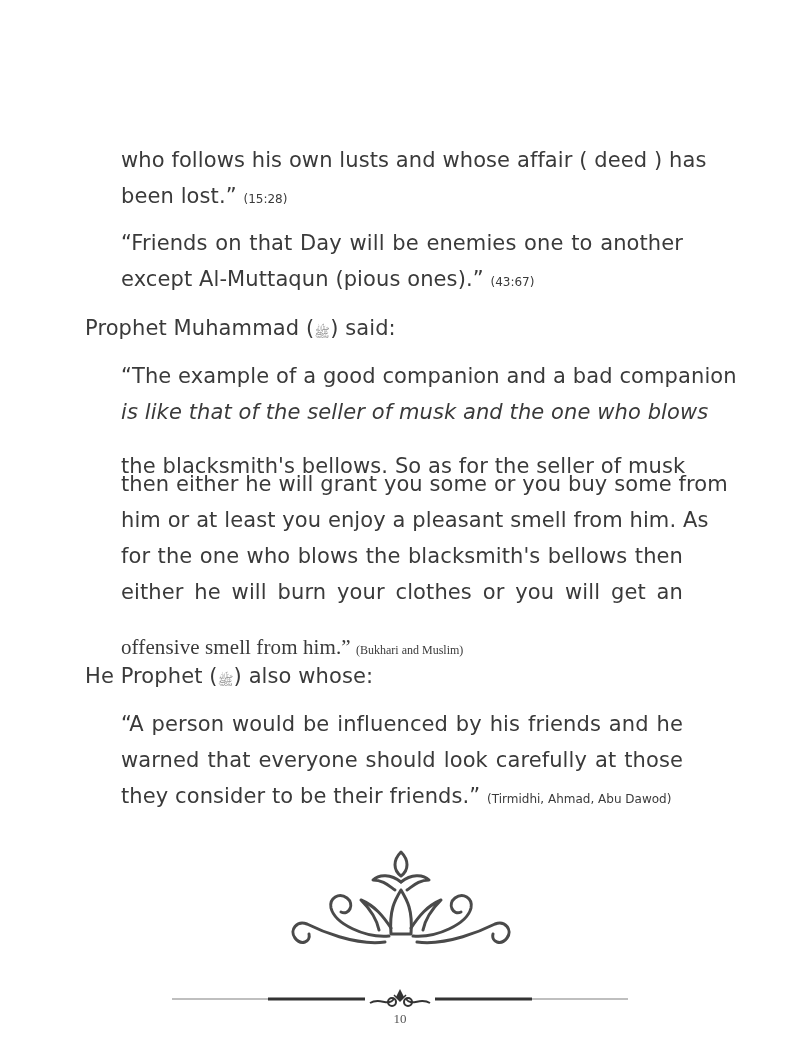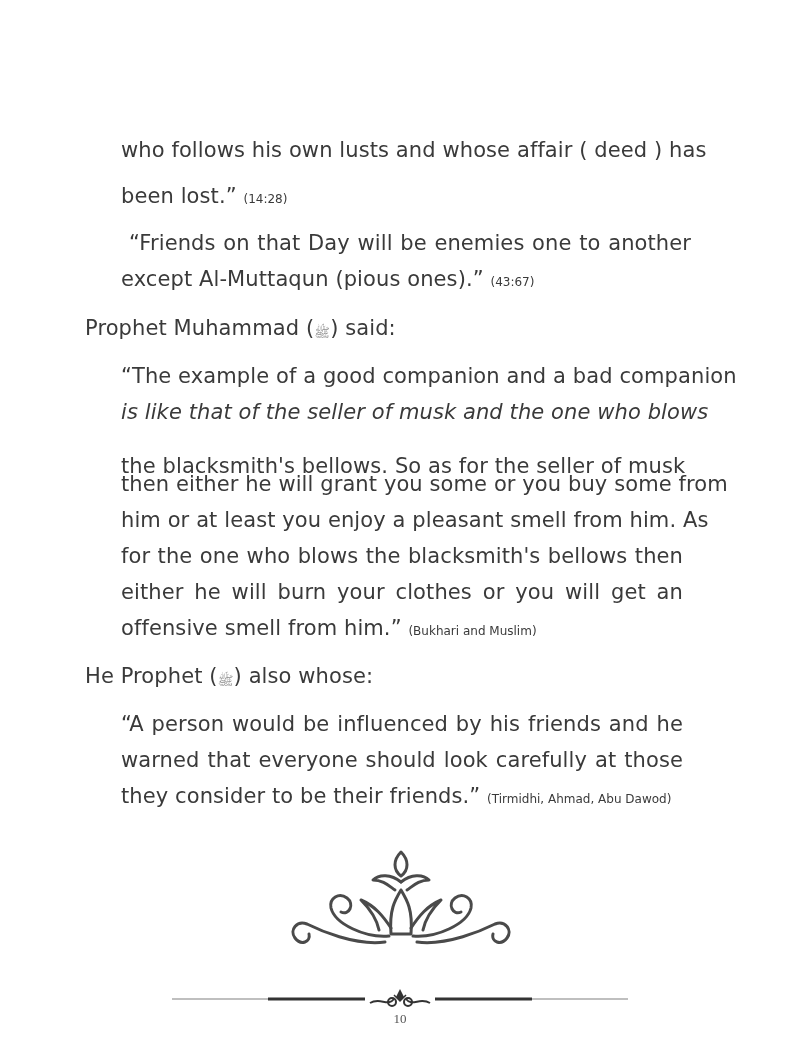--- a/index.html
+++ b/index.html
@@ -22,36 +22,36 @@
   .ornament { position: absolute; left: 285px; top: 838px; width: 232px; height: 118px; }
   .footer { position: absolute; left: 170px; top: 985px; width: 460px; height: 30px; }
   .page-num {
     position: absolute; left: 0; width: 800px; top: 1011px; text-align: center;
     font-family: "Liberation Serif", serif; font-size: 13px; color: #555;
   }
 </style>
 </head>
 <body>
 
-<div class="line indent justify" style="top:132px;">who follows his own lusts and whose affair ( deed ) has</div>
-<div class="line indent" style="top:178px;"><span>been lost.”</span> <span class="ref">(14:28)</span></div>
+<div class="line indent justify" style="top:142px;">who follows his own lusts and whose affair ( deed ) has</div>
+<div class="line indent" style="top:178px;"><span>been lost.”</span> <span class="ref">(15:28)</span></div>
 
-<div class="line indent justify" style="top:225px;margin-left:8px;">“Friends on that Day will be enemies one to another</div>
+<div class="line indent justify" style="top:225px;">“Friends on that Day will be enemies one to another</div>
 <div class="line indent" style="top:261px;"><span>except Al-Muttaqun (pious ones).”</span> <span class="ref">(43:67)</span></div>
 
 <div class="line head" style="top:310px;"><span>Prophet Muhammad (</span><span class="pbuh">ﷺ</span><span>) said:</span></div>
 
 <div class="line indent justify" style="top:358px;">“The example of a good companion and a bad companion</div>
 <div class="line indent justify" style="top:394px;font-style:italic;">is like that of the seller of musk and the one who blows</div>
 <div class="line indent justify" style="top:448px;">the blacksmith's bellows. So as for the seller of musk</div>
 <div class="line indent justify" style="top:466px;">then either he will grant you some or you buy some from</div>
 <div class="line indent justify" style="top:502px;">him or at least you enjoy a pleasant smell from him. As</div>
 <div class="line indent justify" style="top:538px;">for the one who blows the blacksmith's bellows then</div>
 <div class="line indent justify" style="top:574px;">either he will burn your clothes or you will get an</div>
-<div class="line indent" style="top:610px;"><span>offensive smell from him.”</span> <span class="ref">(Bukhari and Muslim)</span></div>
+<div class="line indent" style="top:629px;font-family:Liberation Serif, serif;"><span>offensive smell from him.”</span> <span class="ref">(Bukhari and Muslim)</span></div>
 
 <div class="line head" style="top:658px;"><span>He Prophet (</span><span class="pbuh">ﷺ</span><span>) also whose:</span></div>
 
 <div class="line indent justify" style="top:706px;">“A person would be influenced by his friends and he</div>
 <div class="line indent justify" style="top:742px;">warned that everyone should look carefully at those</div>
 <div class="line indent" style="top:778px;"><span>they consider to be their friends.”</span> <span class="ref">(Tirmidhi, Ahmad, Abu Dawod)</span></div>
 
 <svg class="ornament" viewBox="0 0 232 118">
   <g fill="none" stroke="#4a4a4a" stroke-width="3" stroke-linecap="round" stroke-linejoin="round">
 

